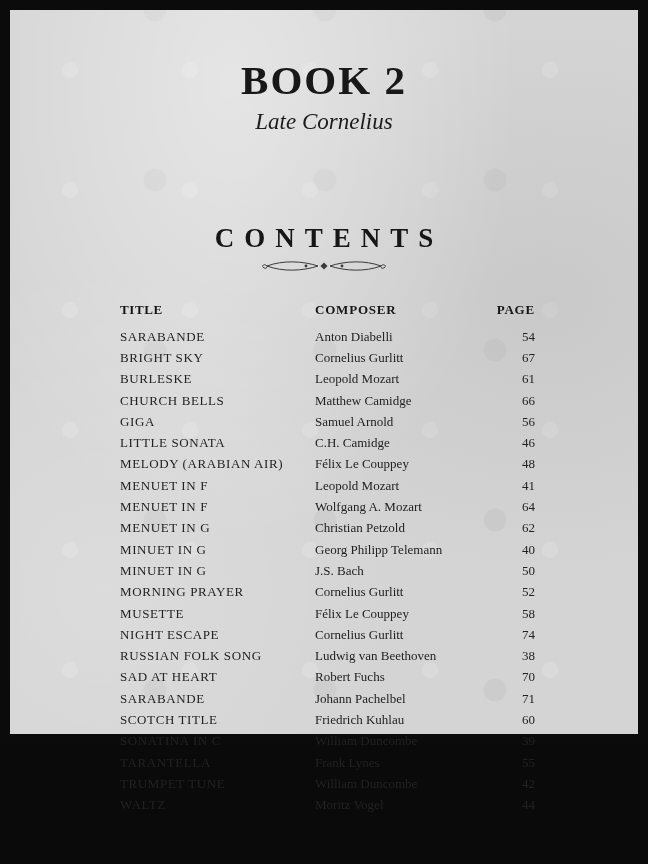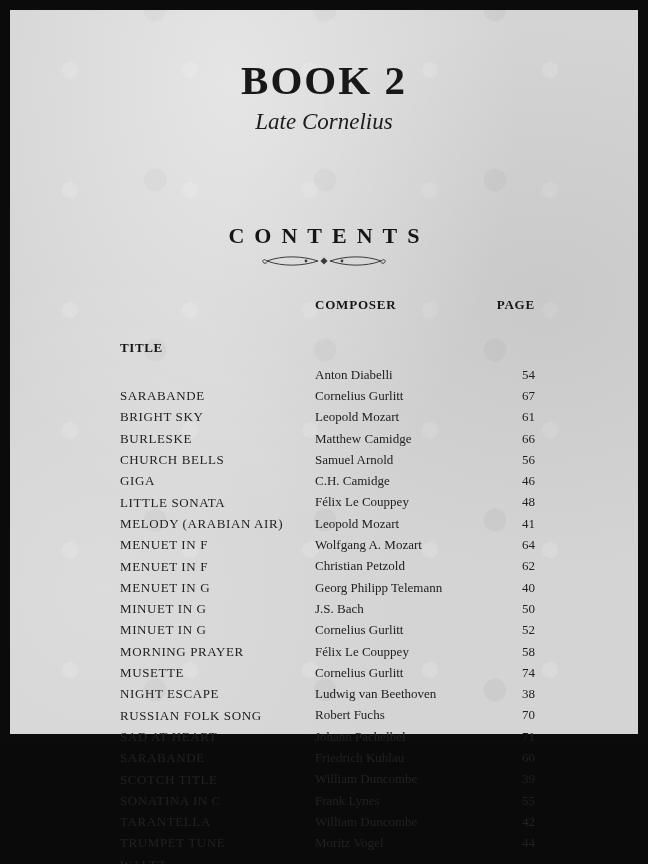--- a/index.html
+++ b/index.html
@@ -35,21 +35,21 @@
     color:#181818;
   }
   .book-subtitle{
     margin-top:5px;
     font-size:23px;
     font-style:italic;
     color:#1c1c1c;
   }
   .contents-heading{
     margin:88px 0 0 0;
-    font-size:22px;
+    font-size:27px;
     font-weight:700;
     letter-spacing:10px;
     text-indent:10px;
     color:#161616;
   }
   .ornament{
     margin-top:4px;
     height:18px;
     line-height:16px;
   }
@@ -69,21 +69,20 @@
   .toc-row{
     display:flex;
     height:21.3px;
     align-items:center;
     color:#222;
   }
   .c-title{
     width:195px;
     letter-spacing:0.6px;
     white-space:nowrap;
-    margin-top:43px;
   }
   .c-composer{
     width:163px;
     white-space:nowrap;
   }
   .c-page{
     width:57px;
     text-align:right;
   }
 </style>

